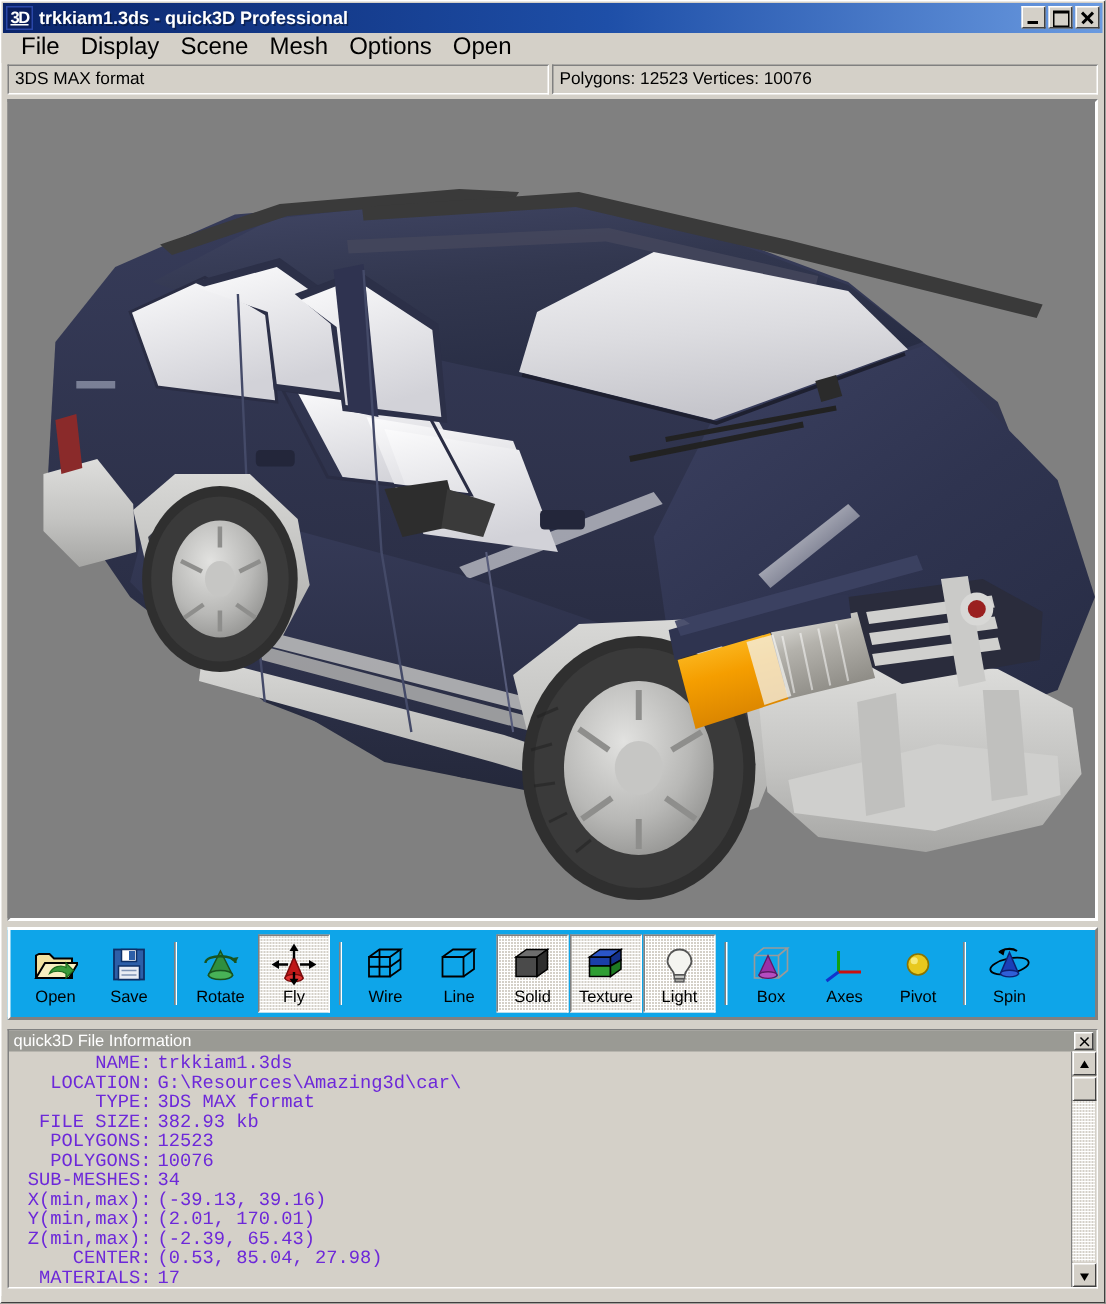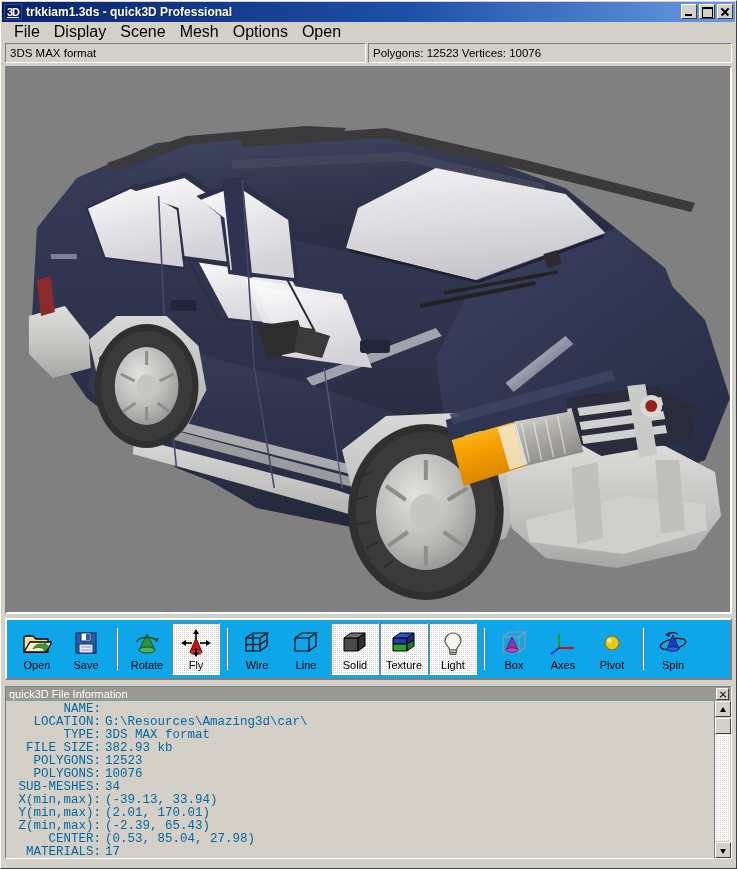--- a/index.html
+++ b/index.html
@@ -197,21 +197,21 @@
   .ip-close .x1 { transform: rotate(45deg); }
   .ip-close .x2 { transform: rotate(-45deg); }
 
   .ip-body {
     position: absolute;
     left: 0; right: 17px; top: 14px; bottom: 0;
     padding: 2px 0 0 2px;
     overflow: hidden;
     font-family: "Liberation Mono", "DejaVu Sans Mono", monospace;
     font-size: 12.5px;
-    color: #0369a1;
+    color: #6d28d9;
   }
   .ip-row { display: flex; line-height: 13px; height: 13px; white-space: pre; }
   .ip-label {
     flex: 0 0 97px;
     text-align: right;
     padding-right: 4px;
   }
   .ip-value { flex: 1 1 auto; text-align: left; }
 
   
@@ -690,20 +690,21 @@
       <span class="ip-title">quick3D File Information</span>
       <div class="ip-close">
         <span class="x1"></span>
           <span class="x2"></span>
       </div>
     </div>
 
     <div class="ip-body">
       <div class="ip-row">
         <span class="ip-label">NAME:</span>
+        <span class="ip-value">trkkiam1.3ds</span>
       </div>
       <div class="ip-row">
         <span class="ip-label">LOCATION:</span>
         <span class="ip-value">G:\Resources\Amazing3d\car\</span>
       </div>
       <div class="ip-row">
         <span class="ip-label">TYPE:</span>
         <span class="ip-value">3DS MAX format</span>
       </div>
       <div class="ip-row">
@@ -717,21 +718,21 @@
       <div class="ip-row">
         <span class="ip-label">POLYGONS:</span>
         <span class="ip-value">10076</span>
       </div>
       <div class="ip-row">
         <span class="ip-label">SUB-MESHES:</span>
         <span class="ip-value">34</span>
       </div>
       <div class="ip-row">
         <span class="ip-label">X(min,max):</span>
-        <span class="ip-value">(-39.13, 33.94)</span>
+        <span class="ip-value">(-39.13, 39.16)</span>
       </div>
       <div class="ip-row">
         <span class="ip-label">Y(min,max):</span>
         <span class="ip-value">(2.01, 170.01)</span>
       </div>
       <div class="ip-row">
         <span class="ip-label">Z(min,max):</span>
         <span class="ip-value">(-2.39, 65.43)</span>
       </div>
       <div class="ip-row">

